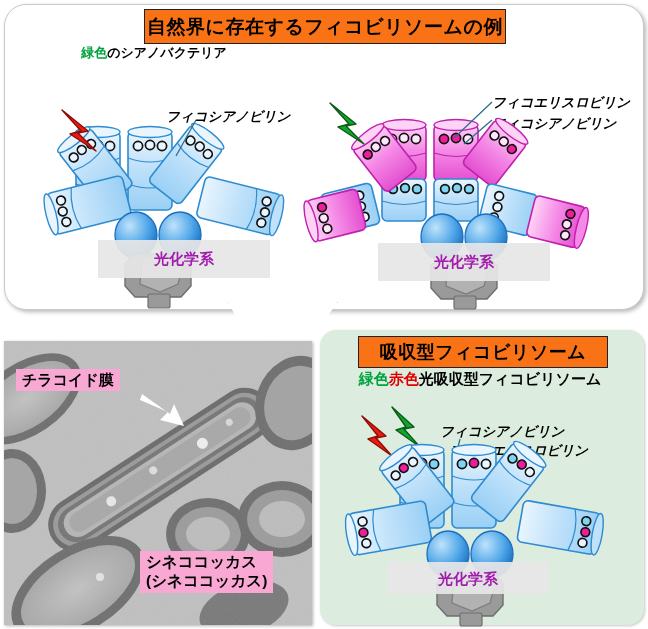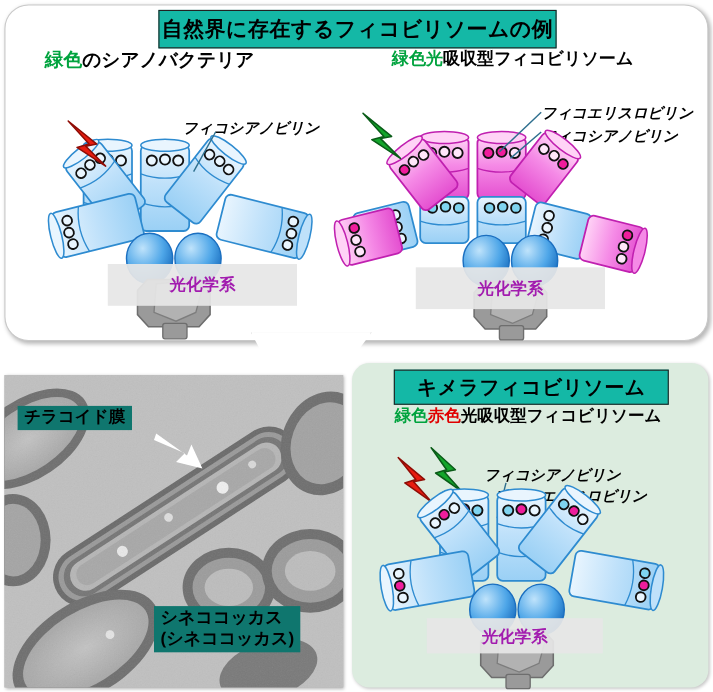--- a/index.html
+++ b/index.html
@@ -11,48 +11,48 @@
   
   #top-panel{left:4px;top:4px;width:640px;height:306px;
              background:#ffffff;border:1px solid #c9c9c9;border-radius:22px;
              box-shadow:2px 2px 4px rgba(0,0,0,.28);}
   #top-tail{position:absolute;left:228px;top:302px;width:108px;height:40px;
             background:#ffffff;border-right:1px solid #bdbdbd;
             border-bottom:1px solid #bdbdbd;border-left:1px solid #d8d8d8;
             clip-path:polygon(0 0,100% 0,72% 100%,20% 100%);
             box-shadow:2px 2px 3px rgba(0,0,0,.22);}
 
-  .title-box{position:absolute;border:1.4px solid #222;background:#14b8a6;
+  .title-box{position:absolute;border:1.4px solid #222;background:#f97316;
              display:flex;align-items:center;justify-content:center;
              font-weight:bold;letter-spacing:.5px;}
   #main-title{left:144px;top:9px;width:360px;height:33px;font-size:19px;}
 
   .cap{position:absolute;text-align:center;white-space:nowrap;
        font-weight:bold;line-height:1.32;}
   .g{color:#00a33e;}
   .r{color:#e00000;}
 
-  #left-caption{left:0;top:44px;width:272px;font-size:17px;}
+  #left-caption{left:18px;top:44px;width:272px;font-size:13px;}
   #right-caption{left:316px;top:44px;width:300px;font-size:15.5px;}
 
   .pig-label{position:absolute;white-space:nowrap;font-size:13.5px;
              font-weight:bold;font-style:italic;text-align:right;}
   #pig-l1{left:166px;top:108px;}
   #pig-r1{left:492px;top:94px;}
   #pig-r2{left:492px;top:115px;}
   #pig-c1{left:440px;top:423px;}
   #pig-c2{left:450px;top:442px;}
 
   
   #micro-panel{left:4px;top:341px;width:308px;height:284px;
                background:#b9b9b9;overflow:hidden;
                box-shadow:1px 1px 3px rgba(0,0,0,.3);}
   #micro-canvas{position:absolute;left:0;top:0;}
 
-  .white-label{position:absolute;background:#0f766e;color:#000;
+  .white-label{position:absolute;background:#f9a8d4;color:#000;
                font-weight:bold;line-height:1.22;padding:2px 6px;
                white-space:nowrap;}
   #thylakoid-label{left:16px;top:369px;font-size:15px;}
   #cyano-label{left:140px;top:551px;font-size:15.5px;text-align:left;}
 
   
   #chimera-panel{left:320px;top:330px;width:324px;height:295px;
                  background:#dcecdf;border-radius:16px;
                  box-shadow:1px 1px 3px rgba(0,0,0,.22);}
   #chimera-title{left:358px;top:336px;width:248px;height:30px;font-size:18px;}
@@ -70,21 +70,20 @@
 <div class="panel" id="top-panel"></div>
 <div id="top-tail"></div>
 
 <div class="title-box" id="main-title">自然界に存在するフィコビリソームの例</div>
 
 <div class="cap" id="left-caption">
   <div><span class="g">緑色</span><span>のシアノバクテリア</span></div>
 </div>
 
 <div class="cap" id="right-caption">
-  <div><span class="g">緑色光</span><span>吸収型フィコビリソーム</span></div>
 </div>
 
 <div class="pig-label" id="pig-l1">フィコシアノビリン</div>
 <div class="pig-label" id="pig-r1">フィコエリスロビリン</div>
 <div class="pig-label" id="pig-r2">フィコシアノビリン</div>
 
 <svg id="left-diagram" style="position:absolute;left:50px;top:108px;" width="230" height="195">
   <defs>
     <linearGradient id="rb" x1="0" y1="0" x2="0" y2="1">
       <stop offset="0%" stop-color="#e9f5fe"></stop>
@@ -360,21 +359,21 @@
   <path d="M2 4 L30 24 L34 14 L44 36 L20 30 L28 22 L0 10 Z" fill="#ffffff"></path>
 </svg>
 
 <div class="white-label" id="cyano-label">
   <div>シネココッカス</div>
   <div>(シネココッカス)</div>
 </div>
 
 <div class="panel" id="chimera-panel"></div>
 
-<div class="title-box" id="chimera-title">キメラフィコビリソーム</div>
+<div class="title-box" id="chimera-title">吸収型フィコビリソーム</div>
 
 <div class="cap" id="chimera-caption"><span class="g">緑色</span><span class="r">赤色</span><span>光吸収型フィコビリソーム</span></div>
 
 <div class="pig-label" id="pig-c1">フィコシアノビリン</div>
 <div class="pig-label" id="pig-c2">フィコエリスロビリン</div>
 
 <svg style="position:absolute;left:358px;top:410px;" width="54" height="54">
   <path d="M4 6 L28 26 L18 28 L34 46 L10 29 L20 26 Z" fill="#e81c10" stroke="#8f0d06" stroke-width="1.4" stroke-linejoin="round"></path>
 </svg>
 <svg style="position:absolute;left:386px;top:403px;" width="54" height="54">

